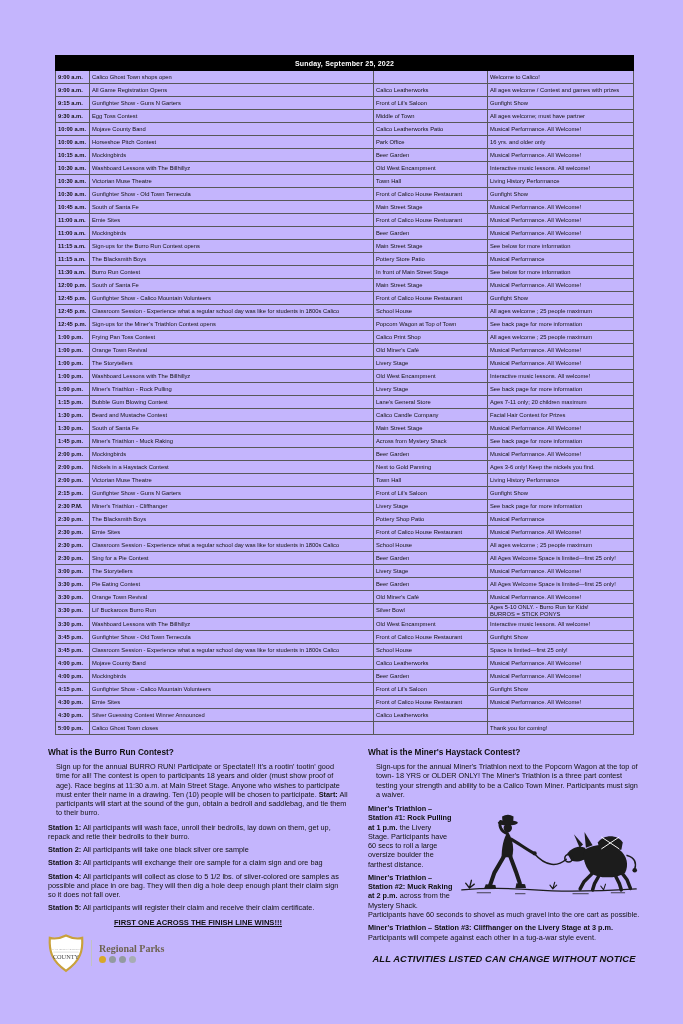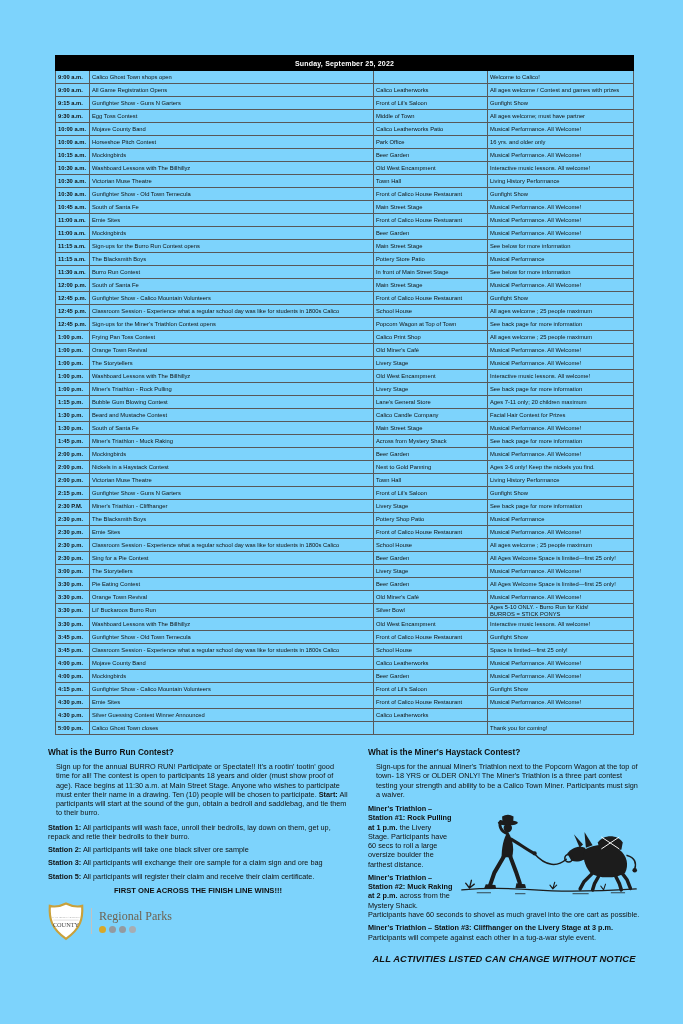--- a/index.html
+++ b/index.html
@@ -1,21 +1,21 @@
 <!DOCTYPE html>
 <html><head>
 <meta charset="utf-8">
 <style>
   html,body{margin:0;padding:0;}
   body{
     width:683px;height:1024px;background:#ffffff;position:relative;
     font-family:"Liberation Sans",sans-serif;color:#111;
     -webkit-font-smoothing:antialiased;
   }
-  .page{position:absolute;inset:0;background:#7dd3fc;}
+  .page{position:absolute;inset:0;background:#c4b5fd;}
 
   
   .schedule-wrap{position:absolute;left:55px;top:55px;width:578px;}
   table.sched{border-collapse:collapse;width:100%;table-layout:fixed;}
   table.sched th{
     background:#000;color:#fff;font-size:7px;font-weight:bold;
     height:12px;border:1px solid #000;text-align:center;letter-spacing:.2px;
   }
   table.sched td{
     border:1px solid #585858;font-size:5.8px;line-height:1.15;
@@ -25,34 +25,34 @@
   td.c-event,td.c-loc{white-space:nowrap;}
   .cell-line{white-space:nowrap;overflow:hidden;}
 
   
   .bottom{position:absolute;left:48px;top:747px;width:592px;display:flex;gap:20px;}
   .col-left{width:300px;flex:0 0 300px;}
   .col-right{width:272px;flex:0 0 272px;}
   .sec-title{font-size:8.3px;font-weight:bold;margin:0 0 5px 0;}
   .body-p{font-size:7.3px;line-height:1.27;margin:0 0 5px 8px;text-align:left;}
   .station-p{margin:4px 0 4px 0;}
-  .finish-line{font-size:7.6px;font-weight:bold;text-align:center;margin:5px 0 6px 0;}
+  .finish-line{font-size:7.6px;font-weight:bold;text-align:center;margin:5px 0 6px 0;text-decoration:underline;}
   .notice{font-size:9.4px;font-weight:bold;text-align:center;margin-top:7px;letter-spacing:.1px;font-style:italic;}
 
   
   .illus-float{float:right;width:182px;height:94px;margin:2px 0 2px 4px;}
   .illus-float svg{width:100%;height:100%;display:block;}
   .tri-flow::after{content:"";display:block;clear:both;}
 
   
   .logo-row{display:flex;align-items:center;gap:7px;margin-top:4px;height:40px;}
   .arrowhead{width:36px;height:40px;flex:0 0 36px;}
   .logo-divider{width:1px;height:26px;background:#c2c2c2;flex:0 0 1px;}
   .logo-right{display:flex;flex-direction:column;gap:2px;}
-  .dept-name{font-family:"Liberation Serif",serif;font-size:12px;color:#6e6352;font-weight:normal;}
+  .dept-name{font-family:"Liberation Serif",serif;font-size:10px;color:#6e6352;font-weight:bold;}
   .social-row{display:flex;gap:3px;}
   .social-dot{width:7px;height:7px;border-radius:50%;display:inline-block;}
 </style>
 </head>
 <body>
 
 <div class="page">
 
   <div class="schedule-wrap">
     <table class="sched">
@@ -588,20 +588,21 @@
       <div class="sec-title">What is the Burro Run Contest?</div>
       <p class="body-p"><span>Sign up for the annual BURRO RUN! Participate or Spectate!! It's a rootin' tootin' good time for all! The contest is open to participants 18 years and older (must show proof of age). Race begins at 11:30 a.m. at Main Street Stage. Anyone who wishes to participate must enter their name in a drawing. Ten (10) people will be chosen to participate. </span><b>Start:</b><span> All participants will start at the sound of the gun, obtain a bedroll and saddlebag, and tie them to their burro.</span></p>
       <div>
 
           <p class="body-p station-p"><b>Station 1:</b> <span>All participants will wash face, unroll their bedrolls, lay down on them, get up, repack and retie their bedrolls to their burro.</span></p>
 
           <p class="body-p station-p"><b>Station 2:</b> <span>All participants will take one black silver ore sample</span></p>
 
           <p class="body-p station-p"><b>Station 3:</b> <span>All participants will exchange their ore sample for a claim sign and ore bag</span></p>
 
+          <p class="body-p station-p"><b>Station 4:</b> <span>All participants will collect as close to 5 1/2 lbs. of silver-colored ore samples as possible and place in ore bag. They will then dig a hole deep enough plant their claim sign so it does not fall over.</span></p>
 
           <p class="body-p station-p"><b>Station 5:</b> <span>All participants will register their claim and receive their claim certificate.</span></p>
         </div>
       <div class="finish-line">FIRST ONE ACROSS THE FINISH LINE WINS!!!</div>
 
       <div class="logo-row">
         <svg class="arrowhead" viewBox="0 0 40 42">
           <path d="M20 1.5 C 26 4.5 33 5.5 38 4.2 C 38.8 18 36.5 29.5 20 40.8 C 3.5 29.5 1.2 18 2 4.2 C 7 5.5 14 4.5 20 1.5 Z" fill="#ffffff" stroke="#c9a13b" stroke-width="2.4"></path>
           <text x="20" y="18" text-anchor="middle" font-size="3" letter-spacing="0.3" fill="#8a8a8a" font-family="Liberation Serif, serif">SAN BERNARDINO</text>
           <line x1="6" y1="20" x2="34" y2="20" stroke="#bbb" stroke-width="0.5"></line>

